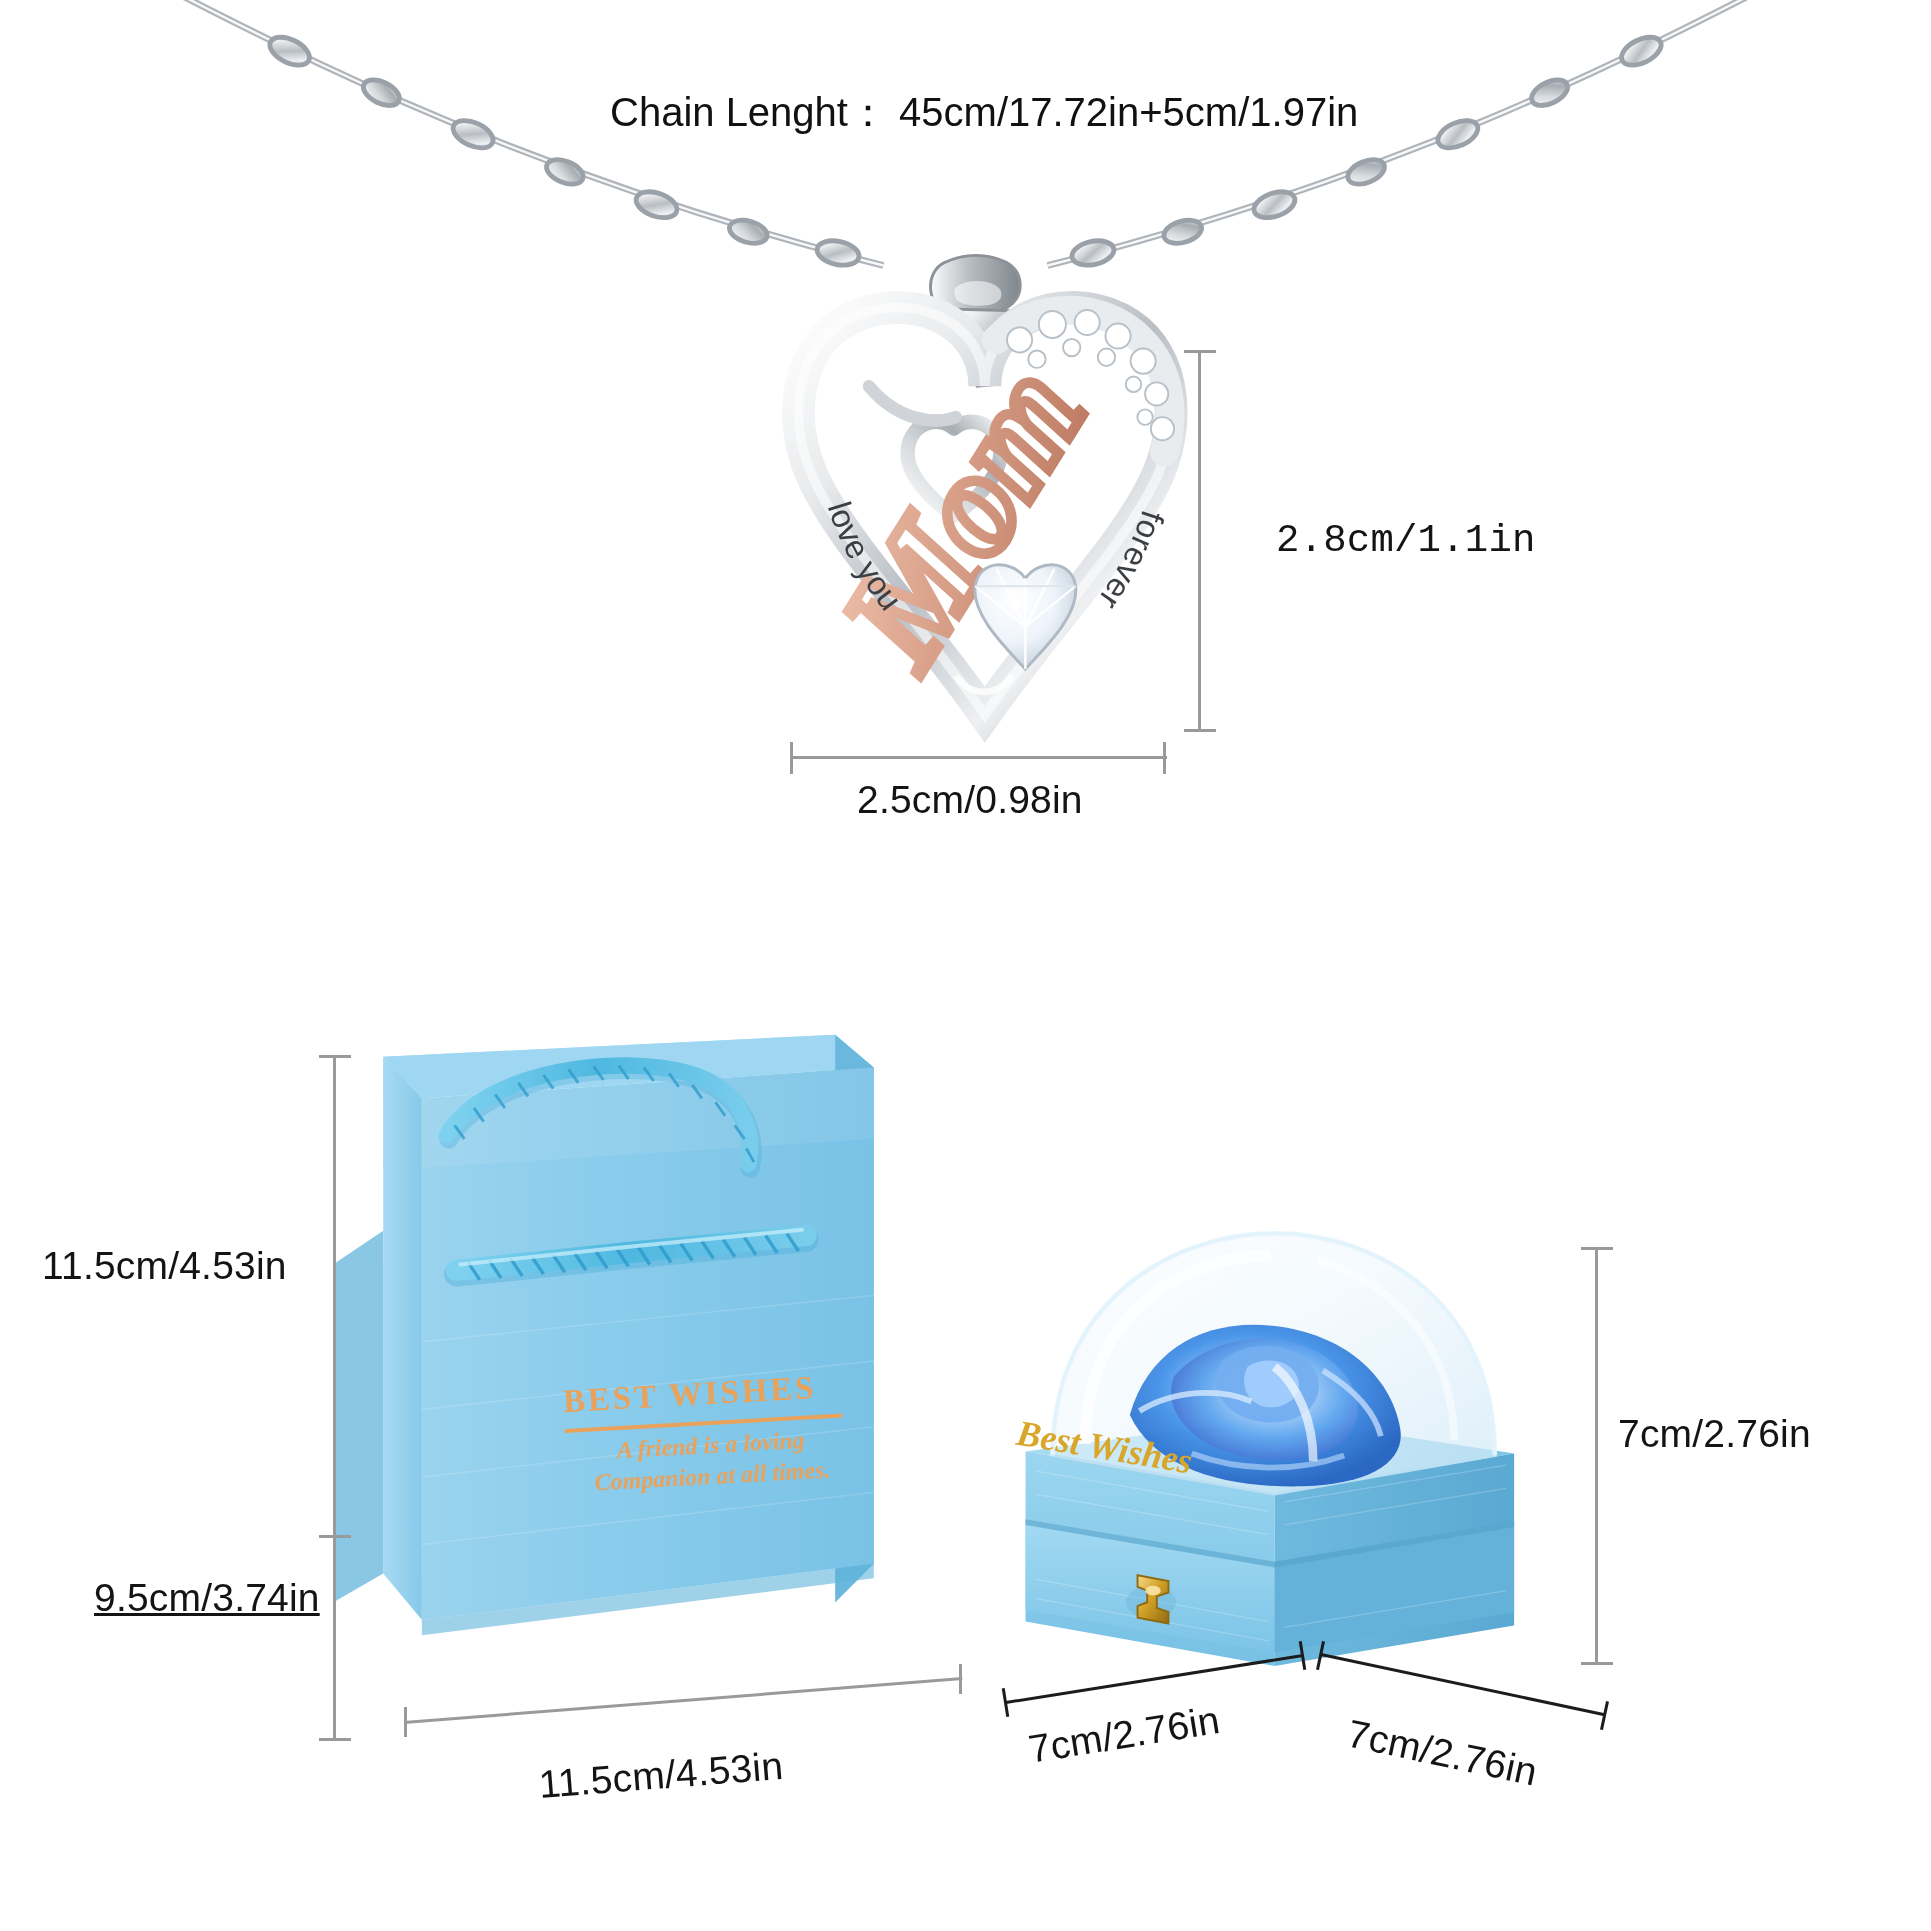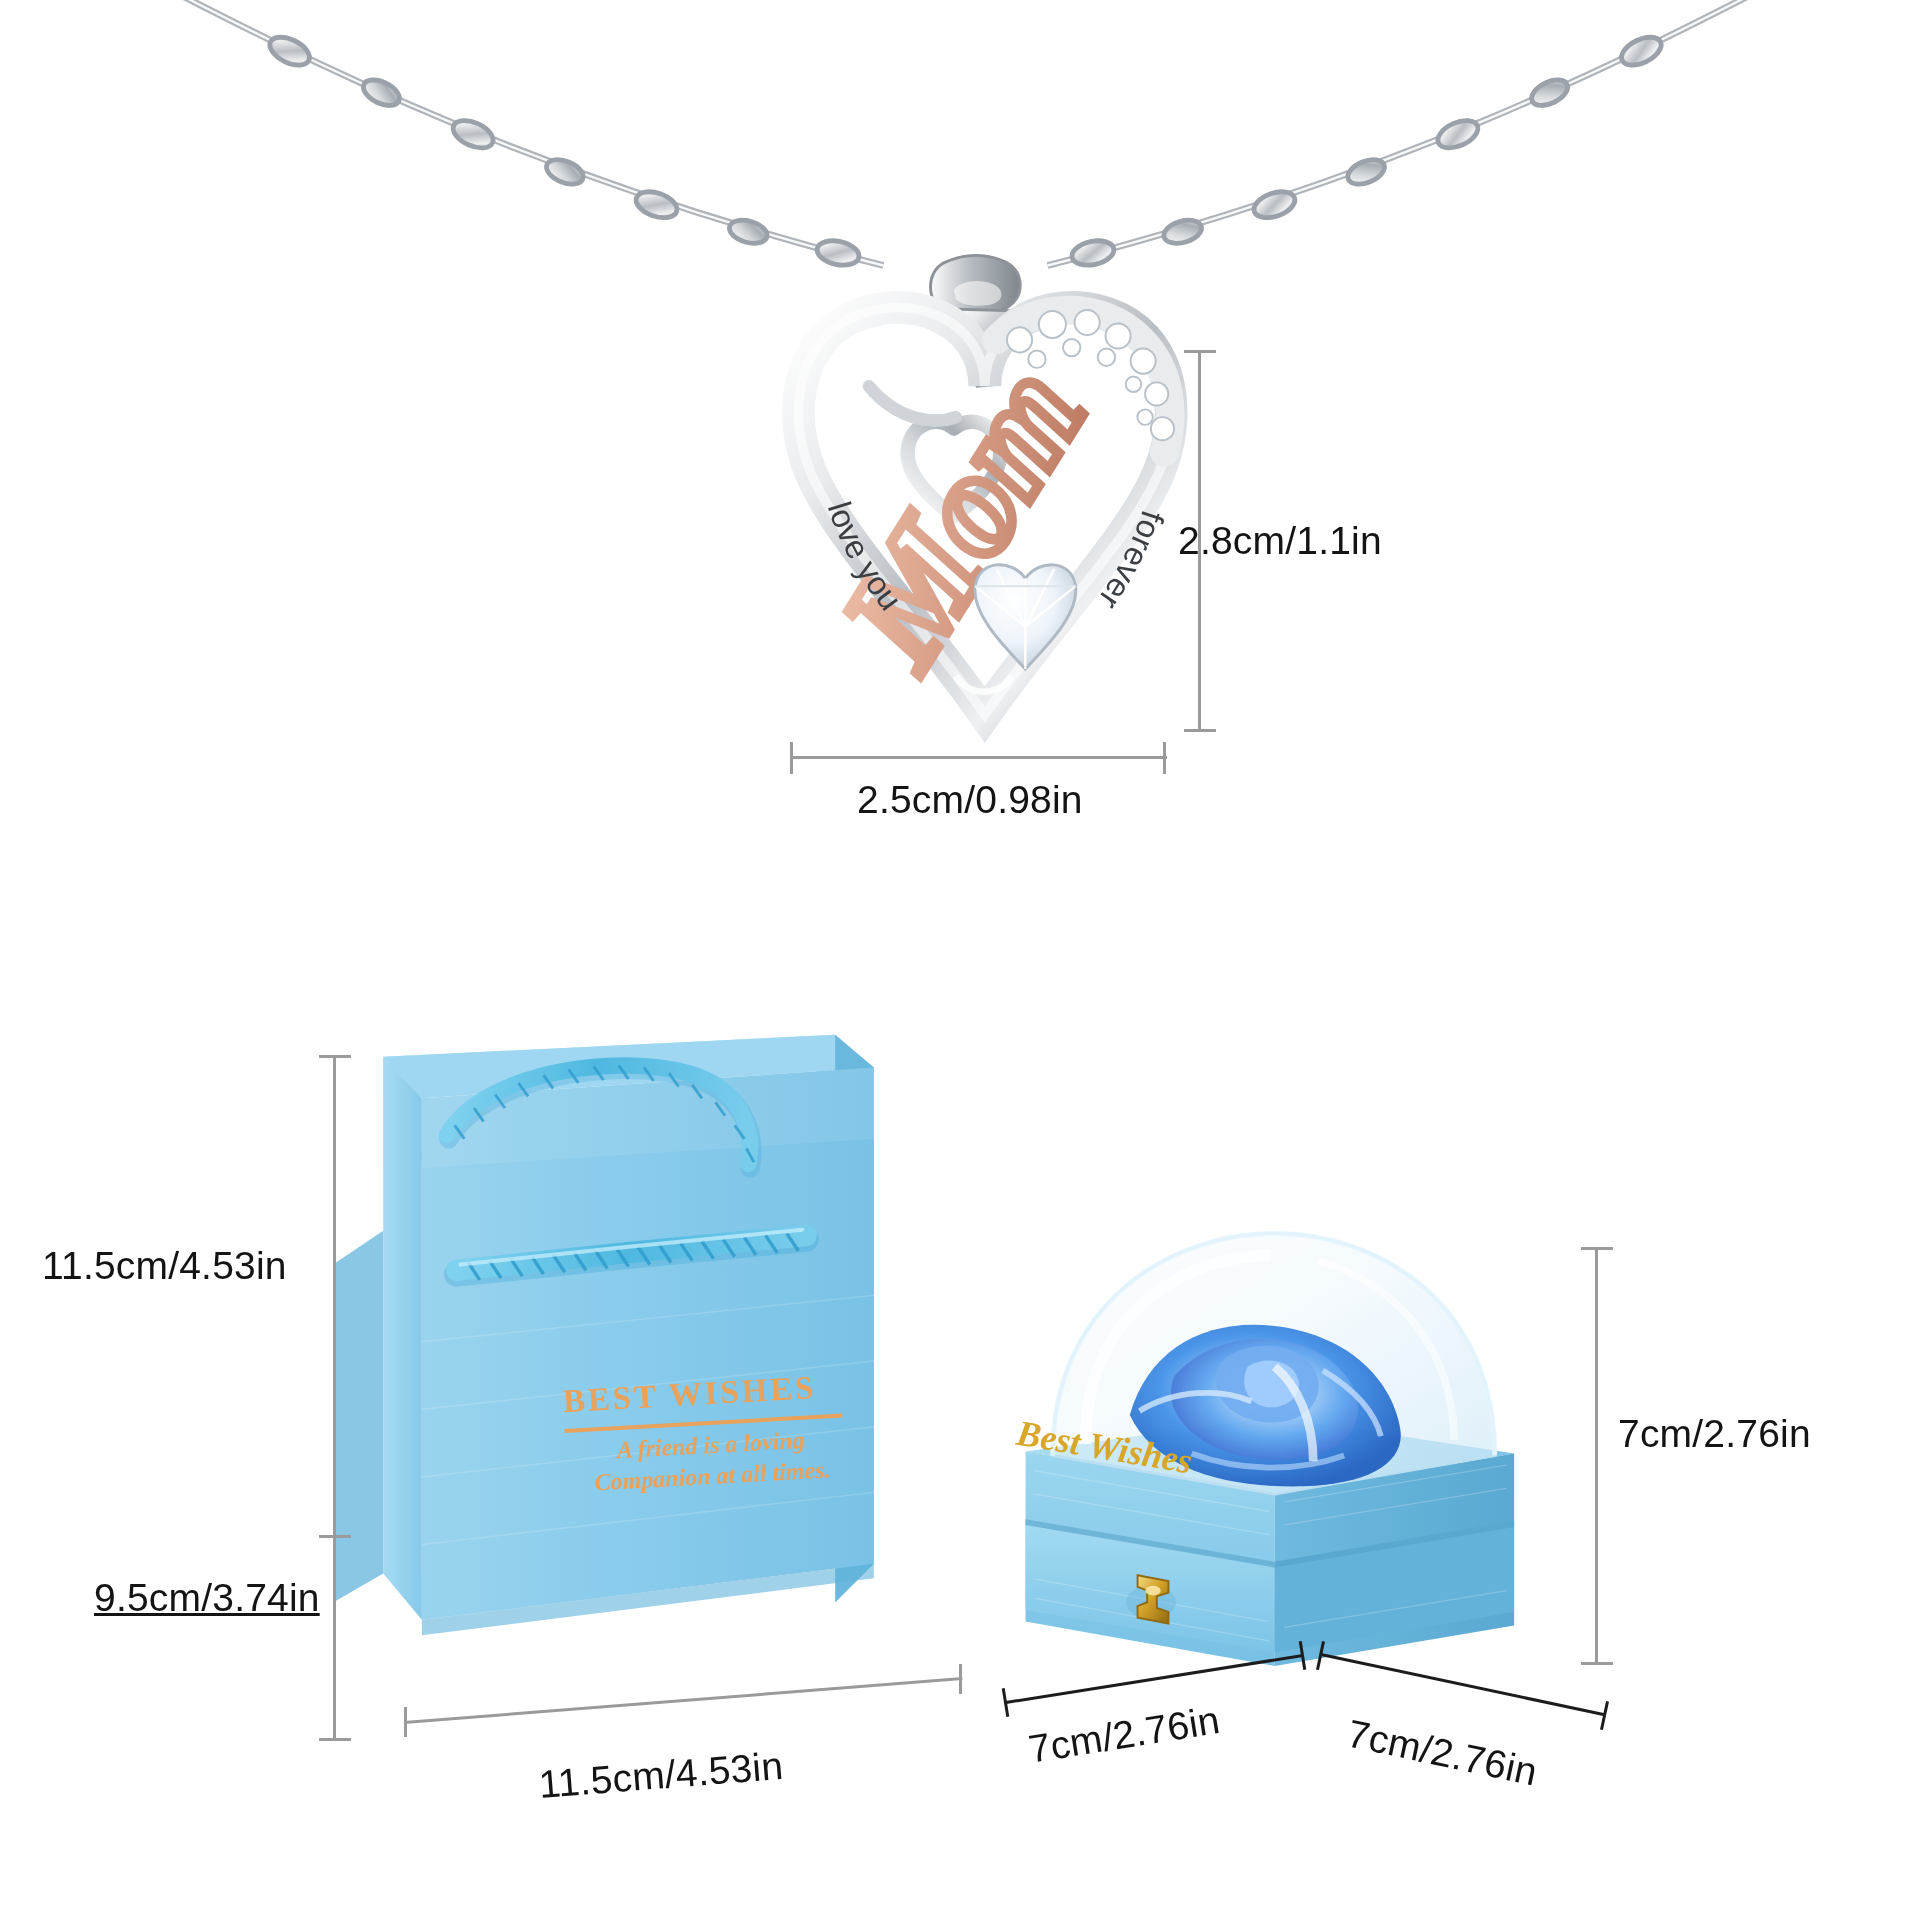--- a/index.html
+++ b/index.html
@@ -194,25 +194,26 @@
           <path d="M 0 -46 C 14 -66 48 -66 52 -38 C 56 -8 20 26 0 48
                    C -20 26 -56 -8 -52 -38 C -48 -66 -14 -66 0 -46 Z" fill="url(#gemGrad)" stroke="#aeb9c4" stroke-width="3"></path>
           <path d="M 0 -46 L 0 48 M -52 -38 L 0 4 M 52 -38 L 0 4 M -30 -56 L 0 4 M 30 -56 L 0 4" stroke="#ffffff" stroke-width="2.5" opacity="0.95" fill="none"></path>
           <path d="M -52 -38 L 52 -38" stroke="#dfe6ec" stroke-width="2.5"></path>
         </g>
 
         <path d="M 990 700 C 1004 722 1034 722 1048 700" fill="none" stroke="#ffffff" stroke-width="7" opacity="0.8"></path>
       </g>
     </svg>
 
+    <div class="abs chain-label" style="left:610px;top:85px;">Chain Lenght：  45cm/17.72in+5cm/1.97in</div>
 
     <div class="abs v-rule" style="left:1198px;top:350px;width:2.9px;height:381px;"></div>
     <div class="abs" style="left:1184px;top:350px;width:32px;height:2.9px;background:#9a9a9a;"></div>
     <div class="abs" style="left:1184px;top:729px;width:32px;height:2.9px;background:#9a9a9a;"></div>
-    <div class="abs dim-label" style="left:1178px;top:519px;">2.8cm/1.1in</div>
+    <div class="abs dim-label" style="left:1276px;top:519px;font-family:Liberation Mono, monospace;">2.8cm/1.1in</div>
 
     <div class="abs h-rule" style="left:790px;top:756px;width:377px;height:2.9px;"></div>
     <div class="abs" style="left:790px;top:742px;width:2.9px;height:32px;background:#9a9a9a;"></div>
     <div class="abs" style="left:1163px;top:742px;width:2.9px;height:32px;background:#9a9a9a;"></div>
     <div class="abs dim-label" style="left:857px;top:778px;">2.5cm/0.98in</div>
   </div>
 
   <div class="bag-wrap">
     <svg width="676" height="763" viewBox="0 0 700 790">
       <defs>

